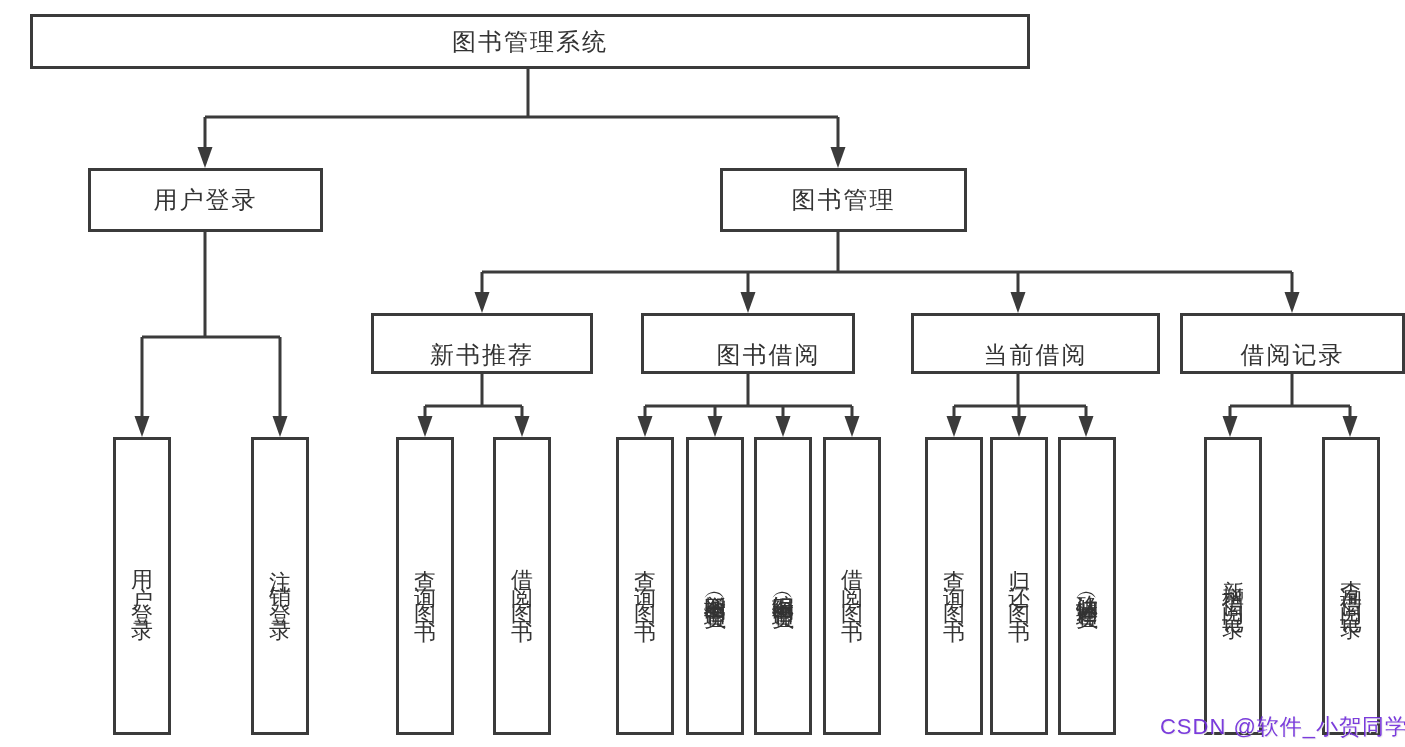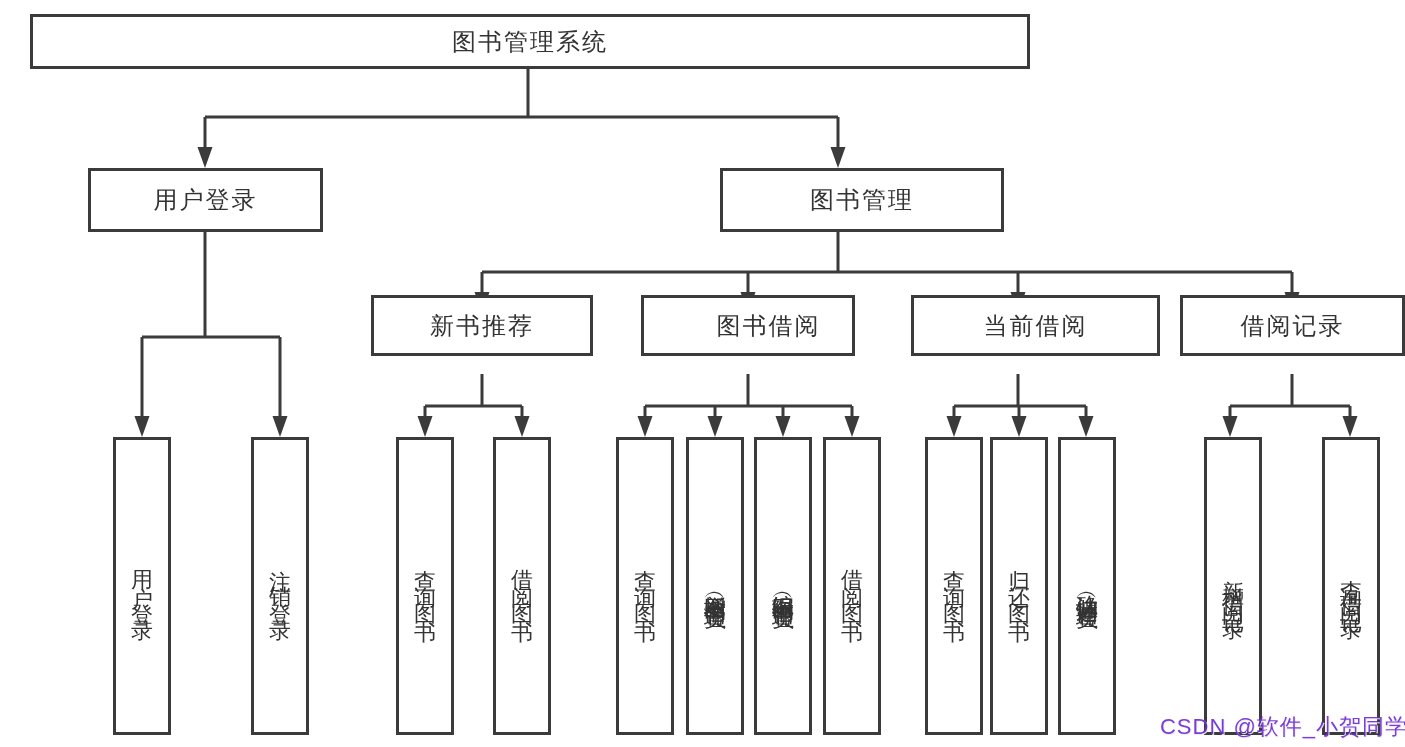--- a/index.html
+++ b/index.html
@@ -17,22 +17,22 @@
     box-sizing:border-box;
     background:#ffffff;
     border:3px solid #3b3b3b;
     display:flex;align-items:center;justify-content:center;
     color:#333333;
     z-index:2;
   }
   .hlabel{font-size:24px;letter-spacing:2px;white-space:nowrap;}
   .root{left:22px;top:14px;width:1000px;height:55px;}
   .lv2a{left:80px;top:168px;width:235px;height:64px;}
-  .lv2b{left:712px;top:168px;width:284px;height:64px;}
-  .lv3{top:295px;height:61px;}
+  .lv2b{left:712px;top:168px;width:247px;height:64px;}
+  .lv3{top:313px;height:61px;align-items:flex-end;}
   .l30{left:363px;width:222px;}
   .l31{left:633px;width:214px;padding-left:41px;}
   .l32{left:903px;width:249px;}
   .l33{left:1172px;width:225px;}
   .vbox{top:437px;height:298px;width:58px;}
   .vtext{
     writing-mode:vertical-rl;
     text-orientation:mixed;
     font-size:22px;
     line-height:1;

